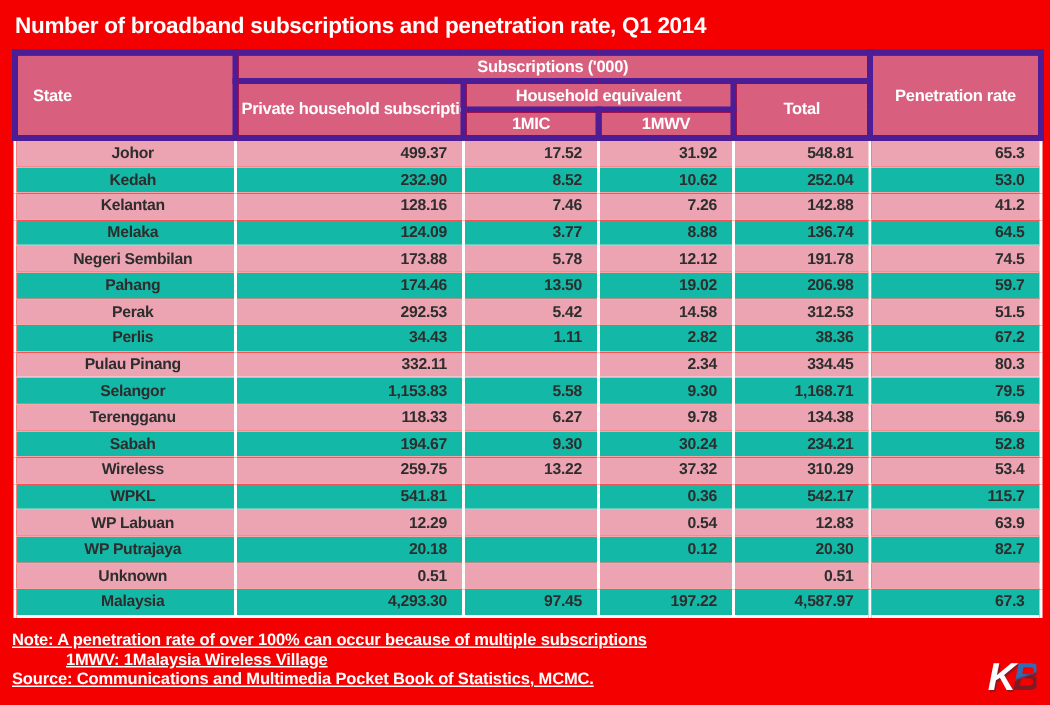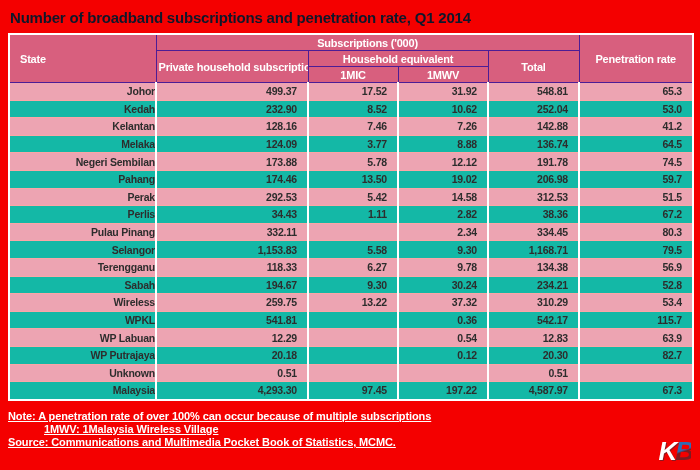--- a/index.html
+++ b/index.html
@@ -5,40 +5,40 @@
   html,body { margin:0; padding:0; }
   .page {
     width:700px; height:470px;
     background:#f40000;
     position:relative;
     font-family:"Liberation Sans","DejaVu Sans",sans-serif;
     overflow:hidden;
     box-sizing:border-box;
   }
   .title {
-    color:#0f172a;
+    color:#ffffff;
     font-size:15px;
     font-weight:bold;
     padding:9px 10px 7px 10px;
     letter-spacing:-0.2px;
     height:17px;
   }
   table.data {
     border-collapse:collapse;
     margin:0 8px;
     width:684px;
     table-layout:fixed;
     border:2px solid #ffffff;
   }
   table.data th {
     background:#d85f7e;
     color:#ffffff;
     font-size:11px;
     font-weight:bold;
-    border:1px solid #4c1d95;
+    border:4px solid #4c1d95;
     padding:0 2px;
     height:15px;
     text-align:center;
     letter-spacing:-0.2px;
     overflow:hidden;
     white-space:nowrap;
   }
   table.data th.state-h { text-align:left; padding-left:10px; }
   table.data tbody td {
     font-size:10.5px;
@@ -46,21 +46,21 @@
     color:#2d2d2d;
     border-left:2px solid #ffffff;
     border-right:2px solid #ffffff;
     border-top:1px solid rgba(255,255,255,0.65);
     height:16.6px;
     padding:0;
     letter-spacing:-0.2px;
     white-space:nowrap;
     overflow:hidden;
   }
-  td.state { text-align:right; padding-left:10px !important; }
+  td.state { text-align:center; padding-left:10px !important; }
   td.num { text-align:right; padding-right:10px !important; }
   tr.dark td  { background:#eda4b2; }
   tr.light td { background:#14b8a6; }
   .notes {
     color:#ffffff;
     font-weight:bold;
     font-size:11px;
     padding:9px 0 0 8px;
     line-height:13px;
     letter-spacing:-0.1px;

